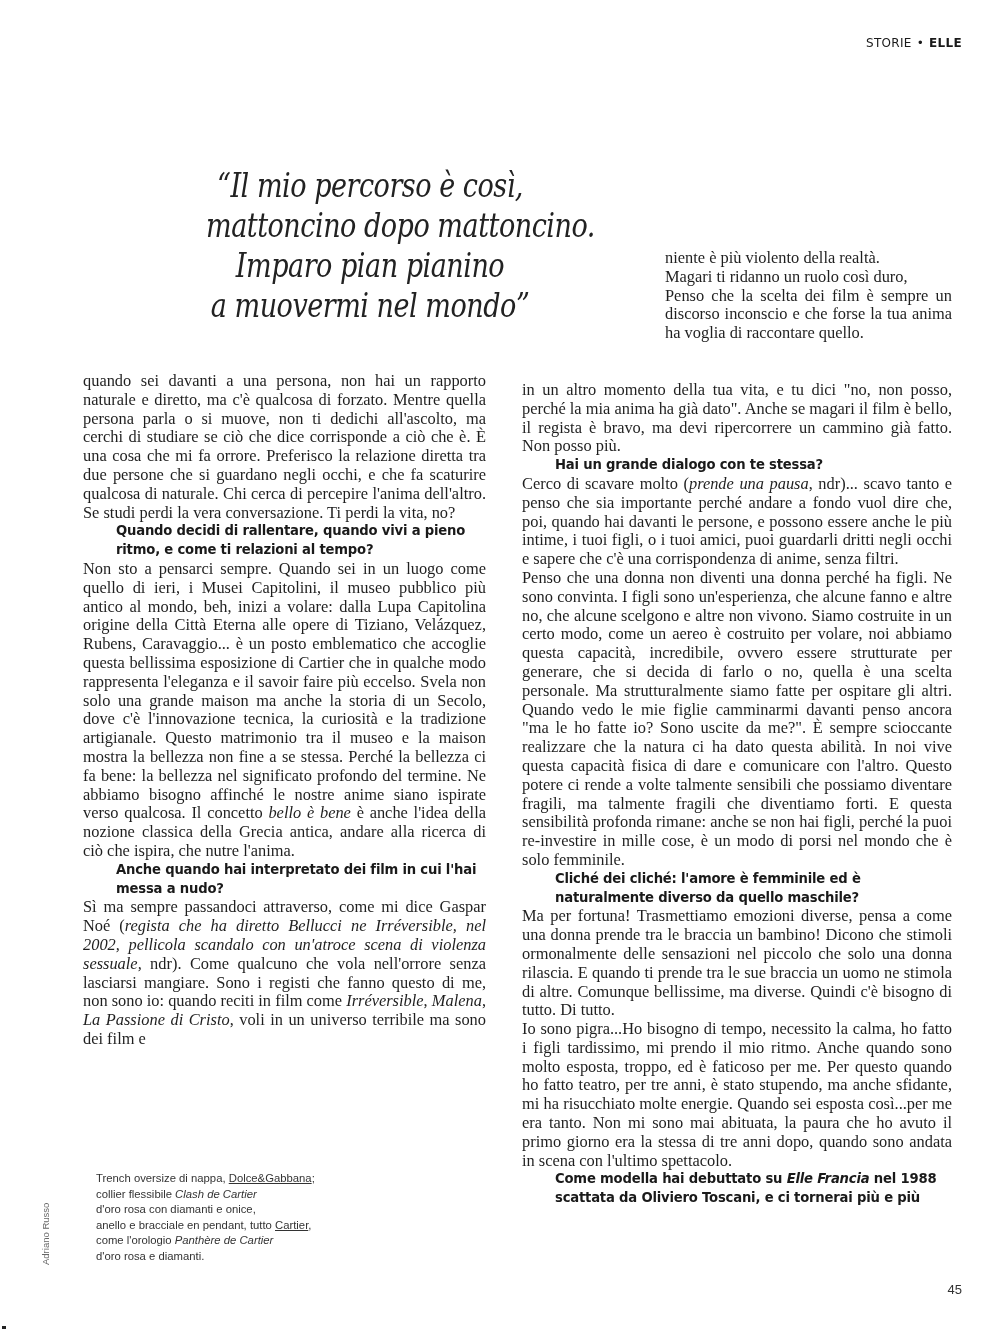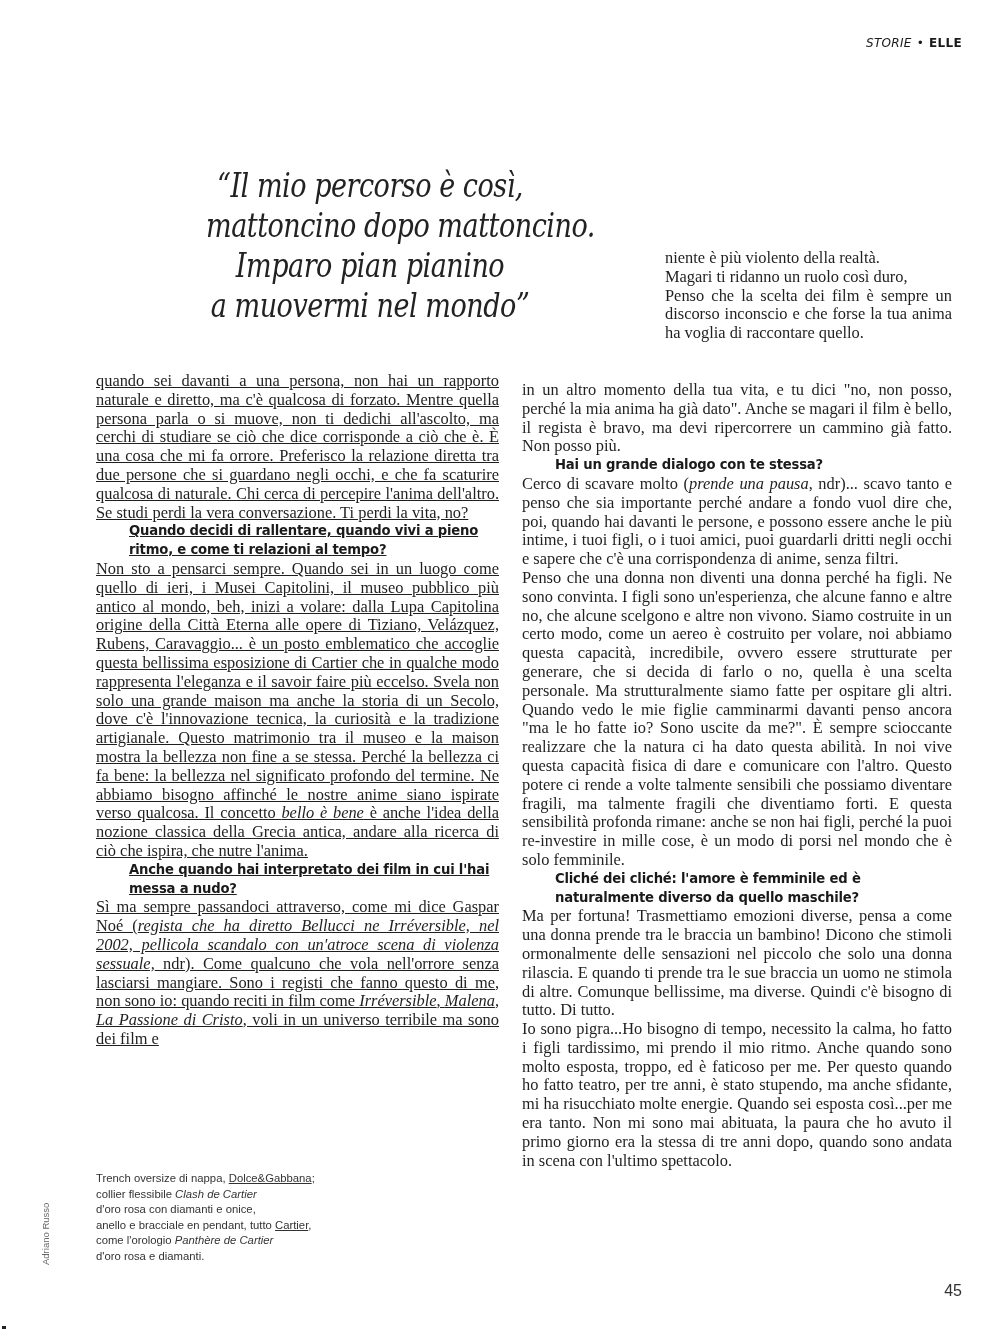--- a/index.html
+++ b/index.html
@@ -1,37 +1,37 @@
 <!DOCTYPE html>
 <html><head>
   <meta charset="utf-8">
   <style>
     html, body { margin: 0; padding: 0; background: #ffffff; }
     body { width: 1000px; height: 1332px; position: relative; overflow: hidden; color: #1a1a1a; }
     .header { position: absolute; top: 36px; right: 38px; font-family: "DejaVu Sans", sans-serif; font-size: 12px; letter-spacing: 0.3px; color: #1a1a1a; }
-    .header .sec { font-weight: normal; font-style: italic; }
+    .header .sec { font-weight: normal; }
     .header .dot { margin: 0 5px; }
     .header .brand { font-weight: bold; font-family: "DejaVu Sans", sans-serif; }
 
     .pull-quote { position: absolute; top: 166px; left: 170px; width: 400px; text-align: center;
       font-family: "DejaVu Serif", serif; font-style: italic; font-size: 33px; line-height: 40px; color: #222; letter-spacing: -0.6px; transform: scaleX(0.82); transform-origin: center top; }
     .pull-quote div { white-space: nowrap; }
 
     .body-serif { font-family: "Liberation Serif", serif; font-size: 16.4px; line-height: 18.8px; color: #1f1f1f; }
     .q { font-family: "DejaVu Sans", sans-serif; font-weight: bold; font-size: 13.2px; line-height: 18.8px; color: #1a1a1a; padding-left: 33px; letter-spacing: -0.2px; }
     .just { text-align: justify; text-align-last: left; }
 
-    .col-left { position: absolute; left: 96px; top: 372px; width: 403px; text-decoration: underline; }
+    .col-left { position: absolute; left: 83px; top: 372px; width: 403px; }
     .col-right-top { position: absolute; left: 665px; top: 249px; width: 287px; }
     .col-right { position: absolute; left: 522px; top: 381px; width: 430px; }
 
     .caption { position: absolute; left: 96px; top: 1171px; font-family: "Liberation Sans", sans-serif; font-size: 11.3px; line-height: 15.5px; color: #333; }
     .caption .u { text-decoration: underline; margin-top: 16px; }
     .credit { position: absolute; left: 40px; top: 1265px; transform: rotate(-90deg); transform-origin: left top; font-family: "Liberation Sans", sans-serif; font-size: 9.5px; color: #666; white-space: nowrap; }
-    .page-number { position: absolute; right: 38px; top: 1282px; font-family: "Liberation Sans", sans-serif; font-size: 16px; color: #333; text-align: center; }
+    .page-number { position: absolute; right: 38px; top: 1282px; font-family: "Liberation Sans", sans-serif; font-size: 13px; color: #333; text-align: center; }
     .corner-mark { position: absolute; left: 2px; top: 1326px; width: 4px; height: 3px; background: #222; }
     p { margin: 0; }
     em, i { font-style: italic; }
   </style>
 </head>
 <body>
 
 <div class="header">
   <span class="sec">STORIE</span><span class="dot">•</span><span class="brand">ELLE</span>
 </div>
@@ -58,20 +58,21 @@
 </div>
 
 <div class="col-right body-serif">
   <p class="just">in un altro momento della tua vita, e tu dici "no, non posso, perché la mia anima ha già dato". Anche se magari il film è bello, il regista è bravo, ma devi ripercorrere un cammino già fatto. Non posso più.</p>
   <p class="q">Hai un grande dialogo con te stessa?</p>
   <p class="just"><span>Cerco di scavare molto (</span><em>prende una pausa</em><span>, ndr)... scavo tanto e penso che sia importante perché andare a fondo vuol dire che, poi, quando hai davanti le persone, e possono essere anche le più intime, i tuoi figli, o i tuoi amici, puoi guardarli dritti negli occhi e sapere che c'è una corrispondenza di anime, senza filtri.</span></p>
   <p class="just">Penso che una donna non diventi una donna perché ha figli. Ne sono convinta. I figli sono un'esperienza, che alcune fanno e altre no, che alcune scelgono e altre non vivono. Siamo costruite in un certo modo, come un aereo è costruito per volare, noi abbiamo questa capacità, incredibile, ovvero essere strutturate per generare, che si decida di farlo o no, quella è una scelta personale. Ma strutturalmente siamo fatte per ospitare gli altri. Quando vedo le mie figlie camminarmi davanti penso ancora "ma le ho fatte io? Sono uscite da me?". È sempre scioccante realizzare che la natura ci ha dato questa abilità. In noi vive questa capacità fisica di dare e comunicare con l'altro. Questo potere ci rende a volte talmente sensibili che possiamo diventare fragili, ma talmente fragili che diventiamo forti. E questa sensibilità profonda rimane: anche se non hai figli, perché la puoi re-investire in mille cose, è un modo di porsi nel mondo che è solo femminile.</p>
   <p class="q">Cliché dei cliché: l'amore è femminile ed è naturalmente diverso da quello maschile?</p>
   <p class="just">Ma per fortuna! Trasmettiamo emozioni diverse, pensa a come una donna prende tra le braccia un bambino! Dicono che stimoli ormonalmente delle sensazioni nel piccolo che solo una donna rilascia. E quando ti prende tra le sue braccia un uomo ne stimola di altre. Comunque bellissime, ma diverse. Quindi c'è bisogno di tutto. Di tutto.</p>
   <p class="just">Io sono pigra...Ho bisogno di tempo, necessito la calma, ho fatto i figli tardissimo, mi prendo il mio ritmo. Anche quando sono molto esposta, troppo, ed è faticoso per me. Per questo quando ho fatto teatro, per tre anni, è stato stupendo, ma anche sfidante, mi ha risucchiato molte energie. Quando sei esposta così...per me era tanto. Non mi sono mai abituata, la paura che ho avuto il primo giorno era la stessa di tre anni dopo, quando sono andata in scena con l'ultimo spettacolo.</p>
+  <p class="q"><span>Come modella hai debuttato su </span><em>Elle Francia</em><span> nel 1988 scattata da Oliviero Toscani, e ci tornerai più e più</span></p>
 </div>
 
 <div class="caption">
   <div><span>Trench oversize di nappa, </span><span class="u">Dolce&amp;Gabbana</span><span>;</span></div>
   <div><span>collier flessibile </span><i>Clash de Cartier</i></div>
   <div>d'oro rosa con diamanti e onice,</div>
   <div><span>anello e bracciale en pendant, tutto </span><span class="u">Cartier</span><span>,</span></div>
   <div><span>come l'orologio </span><i>Panthère de Cartier</i></div>
   <div>d'oro rosa e diamanti.</div>
 </div>

